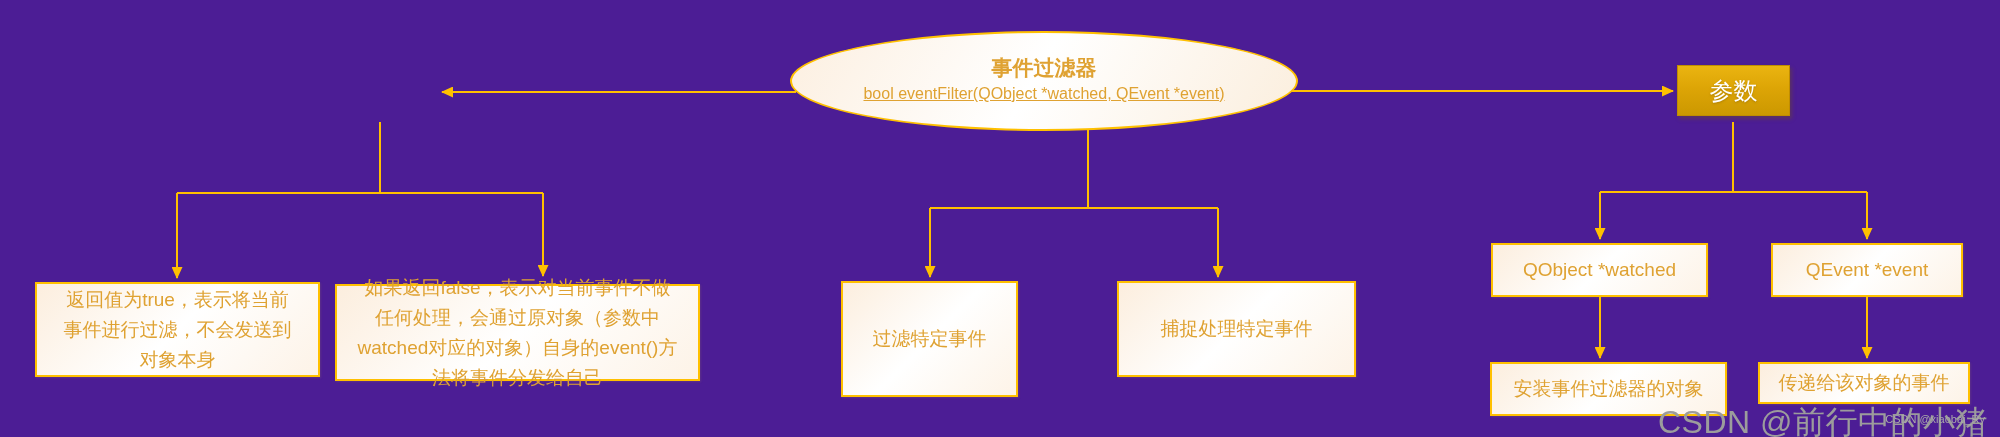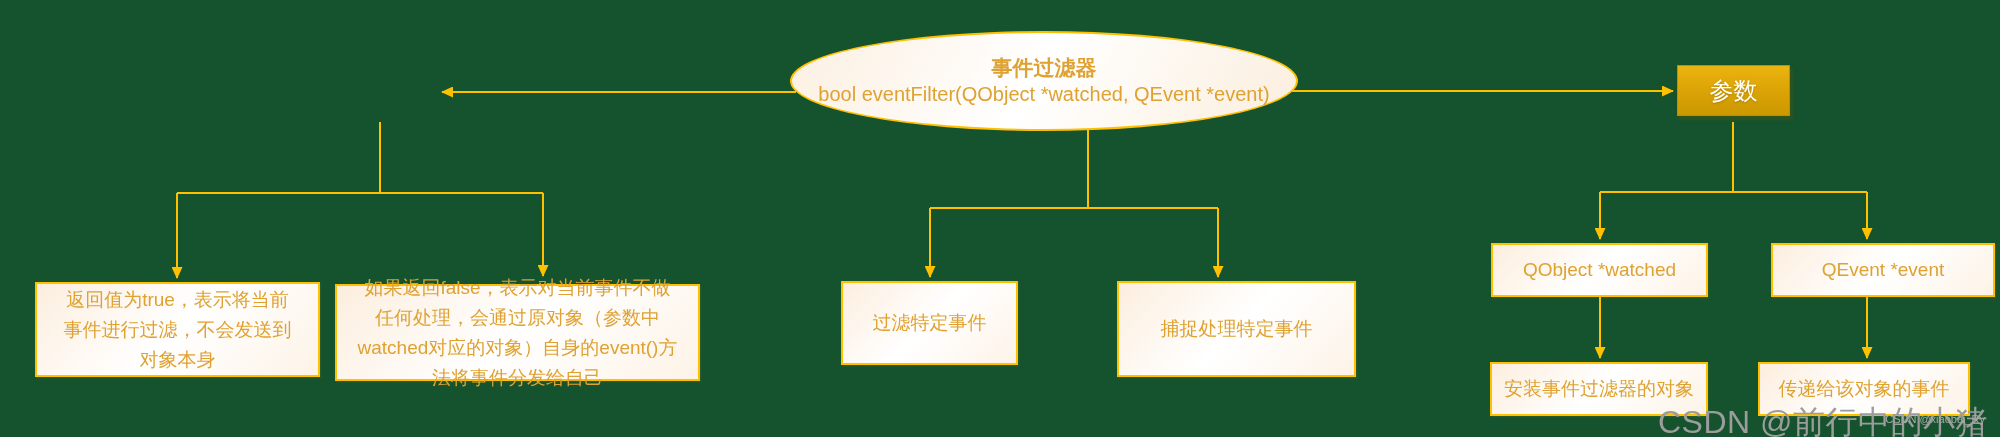--- a/index.html
+++ b/index.html
@@ -1,28 +1,28 @@
 <!DOCTYPE html>
 <html><head>
 <meta charset="utf-8">
 <style>
   html,body{margin:0;padding:0;background:#ffffff;}
   .canvas{
-    position:relative;width:2000px;height:437px;background:#14532d;overflow:hidden;
+    position:relative;width:2000px;height:437px;background:#4c1d95;overflow:hidden;
     font-family:"Liberation Sans",sans-serif;
   }
   .connector-layer{position:absolute;left:0;top:0;width:2000px;height:437px;}
   .node{position:absolute;box-sizing:border-box;display:flex;align-items:center;justify-content:center;text-align:center;}
   .ellipse-node{
     border:2px solid #FFC000;border-radius:50%;
     background:linear-gradient(120deg,#fcefe0 0%,#ffffff 48%,#fbeedd 100%);
     flex-direction:column;color:#DFA232;
   }
   .ellipse-title{font-size:21px;font-weight:bold;line-height:26px;}
-  .ellipse-subtitle{font-size:20px;line-height:26px;}
+  .ellipse-subtitle{font-size:16px;line-height:26px;text-decoration:underline;}
   .solid-node{
     background:linear-gradient(180deg,#EAB411 0%,#DDA506 45%,#CC9800 100%);
     border:1px solid #C08D00;
     box-shadow:2px 3px 4px rgba(120,90,0,0.35);
     color:#ffffff;font-size:24px;
     text-shadow:0 1px 2px rgba(140,100,0,0.55);
   }
   .outline-node{
     border:2px solid #FFC000;
     background:linear-gradient(135deg,#fceede 0%,#ffffff 50%,#fdf3e7 100%);
@@ -85,40 +85,40 @@
   </div>
 
   <div class="node outline-node pad" style="left:35px;top:282px;width:285px;height:95px;">
     <span>返回值为true，表示将当前事件进行过滤，不会发送到对象本身</span>
   </div>
 
   <div class="node outline-node pad" style="left:335px;top:284px;width:365px;height:97px;">
     <span>如果返回false，表示对当前事件不做任何处理，会通过原对象（参数中 watched对应的对象）自身的event()方法将事件分发给自己</span>
   </div>
 
-  <div class="node outline-node" style="left:841px;top:281px;width:177px;height:84px;">
+  <div class="node outline-node" style="left:841px;top:281px;width:177px;height:116px;">
     <span>过滤特定事件</span>
   </div>
 
   <div class="node outline-node" style="left:1117px;top:281px;width:239px;height:96px;">
     <span>捕捉处理特定事件</span>
   </div>
 
   <div class="node outline-node" style="left:1491px;top:243px;width:217px;height:54px;">
     <span>QObject *watched</span>
   </div>
 
-  <div class="node outline-node" style="left:1771px;top:243px;width:224px;height:54px;">
+  <div class="node outline-node" style="left:1771px;top:243px;width:192px;height:54px;">
     <span>QEvent *event</span>
   </div>
 
-  <div class="node outline-node" style="left:1490px;top:362px;width:218px;height:54px;">
+  <div class="node outline-node" style="left:1490px;top:362px;width:237px;height:54px;">
     <span>安装事件过滤器的对象</span>
   </div>
 
-  <div class="node outline-node" style="left:1758px;top:362px;width:212px;height:54px;">
+  <div class="node outline-node" style="left:1758px;top:362px;width:212px;height:42px;">
     <span>传递给该对象的事件</span>
   </div>
 
   <div class="watermark-large" style="right:12px;top:401px;">CSDN @前行中的小猪</div>
   <div class="watermark-small" style="right:15px;top:413px;">CSDN @xiaobai_Ry</div>
 
 </div>
 
 </body></html>

